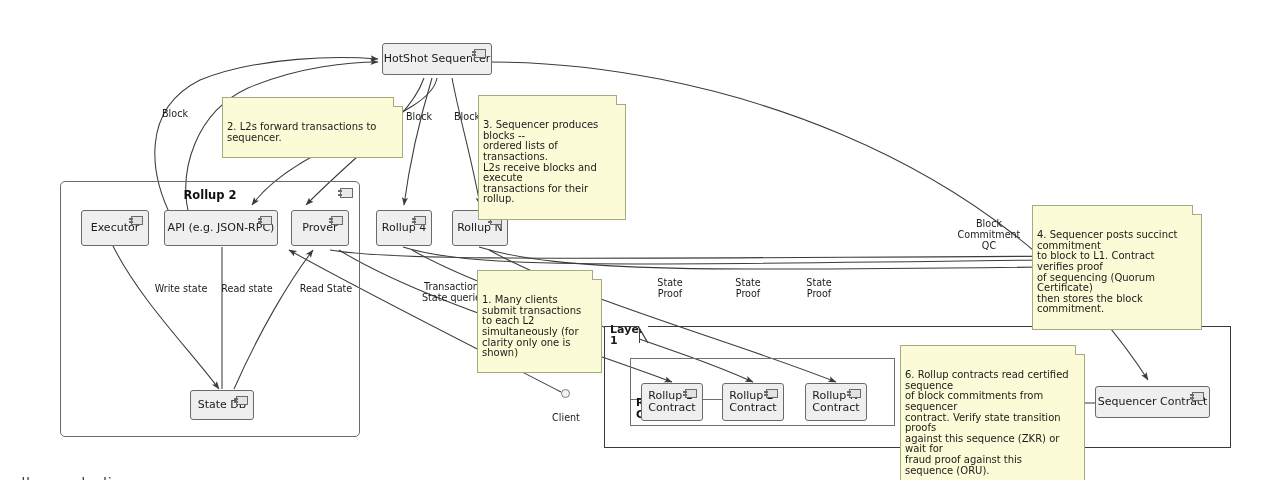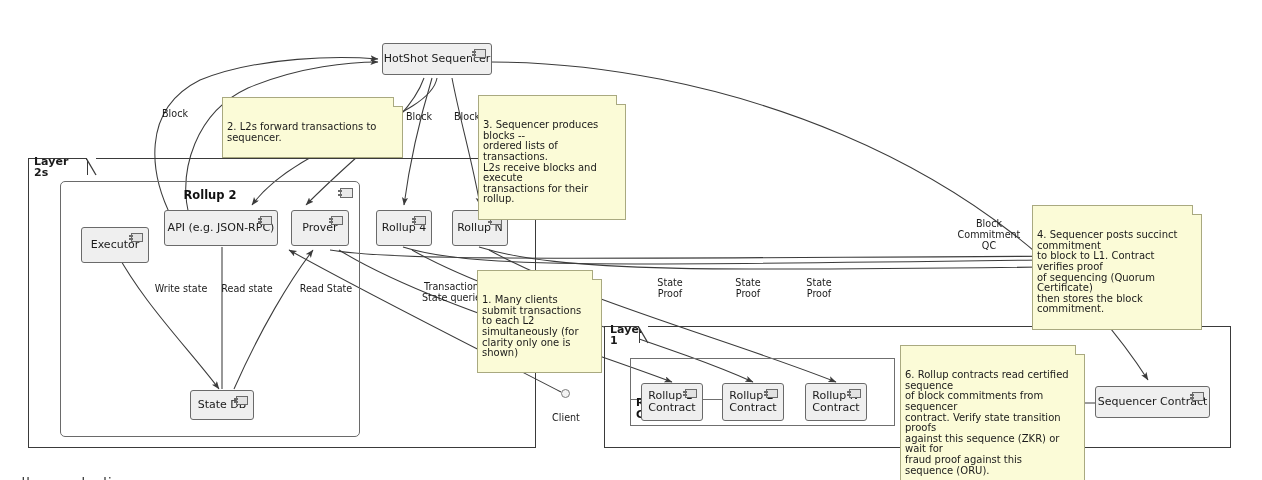--- a/index.html
+++ b/index.html
@@ -271,31 +271,20 @@
 
       <path d="M412,250 C500,300 660,340 753,382" marker-end="url(#ah)"></path>
 
       <path d="M489,250 C580,300 730,340 836,382" marker-end="url(#ah)"></path>
 
       <path d="M1097,403 L905,403" marker-end="url(#ah)"></path>
       <path d="M905,403 L905,370"></path>
     </g>
   </svg>
 
-  <div class="frame" style="left:28px; top:158px; width:508px; height:290px;">
-    <div class="frame-tab" style="width:60px;">
-      <span>Layer 2s</span>
-      <span class="notch">
-        <svg width="11" height="18" viewBox="0 0 11 18">
-            <path d="M0,0 L10,17 L10,0 z" fill="#fff" stroke="none"></path>
-            <path d="M0,0 L10,17" stroke="#3a3a3a" stroke-width="1.3" fill="none"></path>
-          </svg>
-      </span>
-    </div>
-  </div>
 
   <div class="frame" style="left:604px; top:326px; width:627px; height:122px;">
     <div class="frame-tab" style="width:36px;">
       <span>Layer 1</span>
       <span class="notch">
         <svg width="11" height="18" viewBox="0 0 11 18">
             <path d="M0,0 L10,17 L10,0 z" fill="#fff" stroke="none"></path>
             <path d="M0,0 L10,17" stroke="#3a3a3a" stroke-width="1.3" fill="none"></path>
           </svg>
       </span>
@@ -317,21 +306,21 @@
           </svg>
       </span>
     </div>
   </div>
 
   <div class="comp" style="left:382px; top:43px; width:110px; height:32px;">
     <span>HotShot Sequencer</span>
     <span class="cicon"></span>
   </div>
 
-  <div class="comp" style="left:81px; top:227px; width:68px; height:36px;">
+  <div class="comp" style="left:81px; top:210px; width:68px; height:36px;">
     <span>Executor</span>
     <span class="cicon"></span>
   </div>
 
   <div class="comp" style="left:164px; top:210px; width:114px; height:36px;">
     <span>API (e.g. JSON-RPC)</span>
     <span class="cicon"></span>
   </div>
 
   <div class="comp" style="left:291px; top:210px; width:58px; height:36px;">

